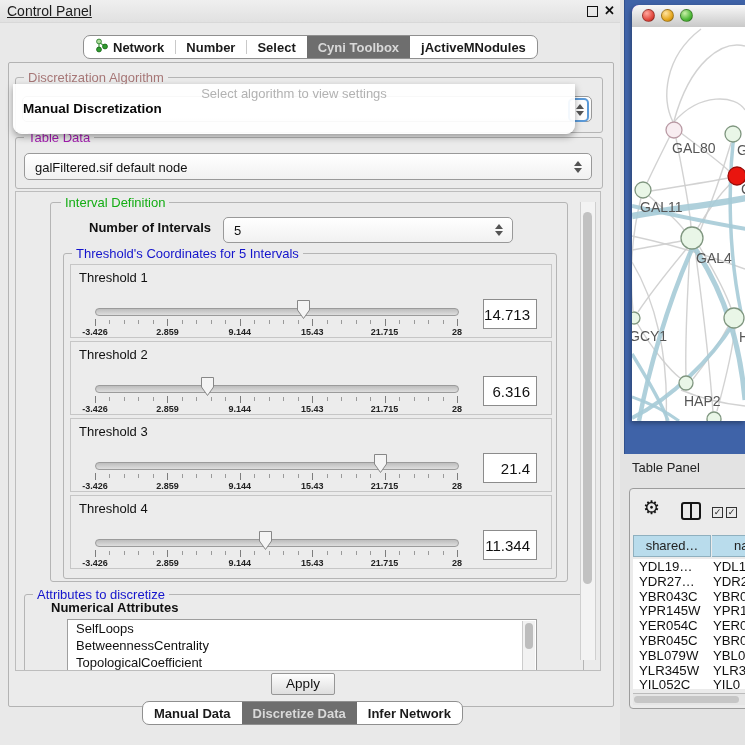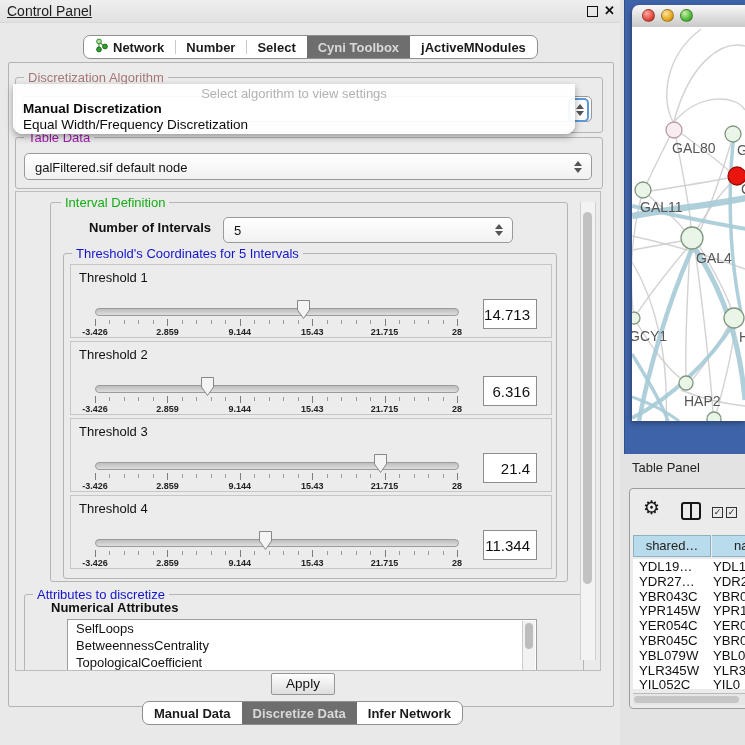--- a/index.html
+++ b/index.html
@@ -133,21 +133,20 @@
                 <i class="up"></i>
                 <i class="dn"></i>
               </span>
           </span>
         </div>
       </div>
 
       <div class="popup">
         <div class="ph">Select algorithm to view settings</div>
         <div class="it b">Manual Discretization</div>
-        <div class="it n">Equal Width/Frequency Discretization</div>
       </div>
 
       <div class="grp" style="left:6px;top:74px;width:586px;height:50px;">
         <span class="grp-title g-dark" style="left:8px;">Table Data</span>
         <div class="combo" style="left:8px;top:15px;width:566px;height:25px;">
           <span class="cv">galFiltered.sif default node</span>
           <span class="spin">
               <i class="up"></i>
               <i class="dn"></i>
             </span>

